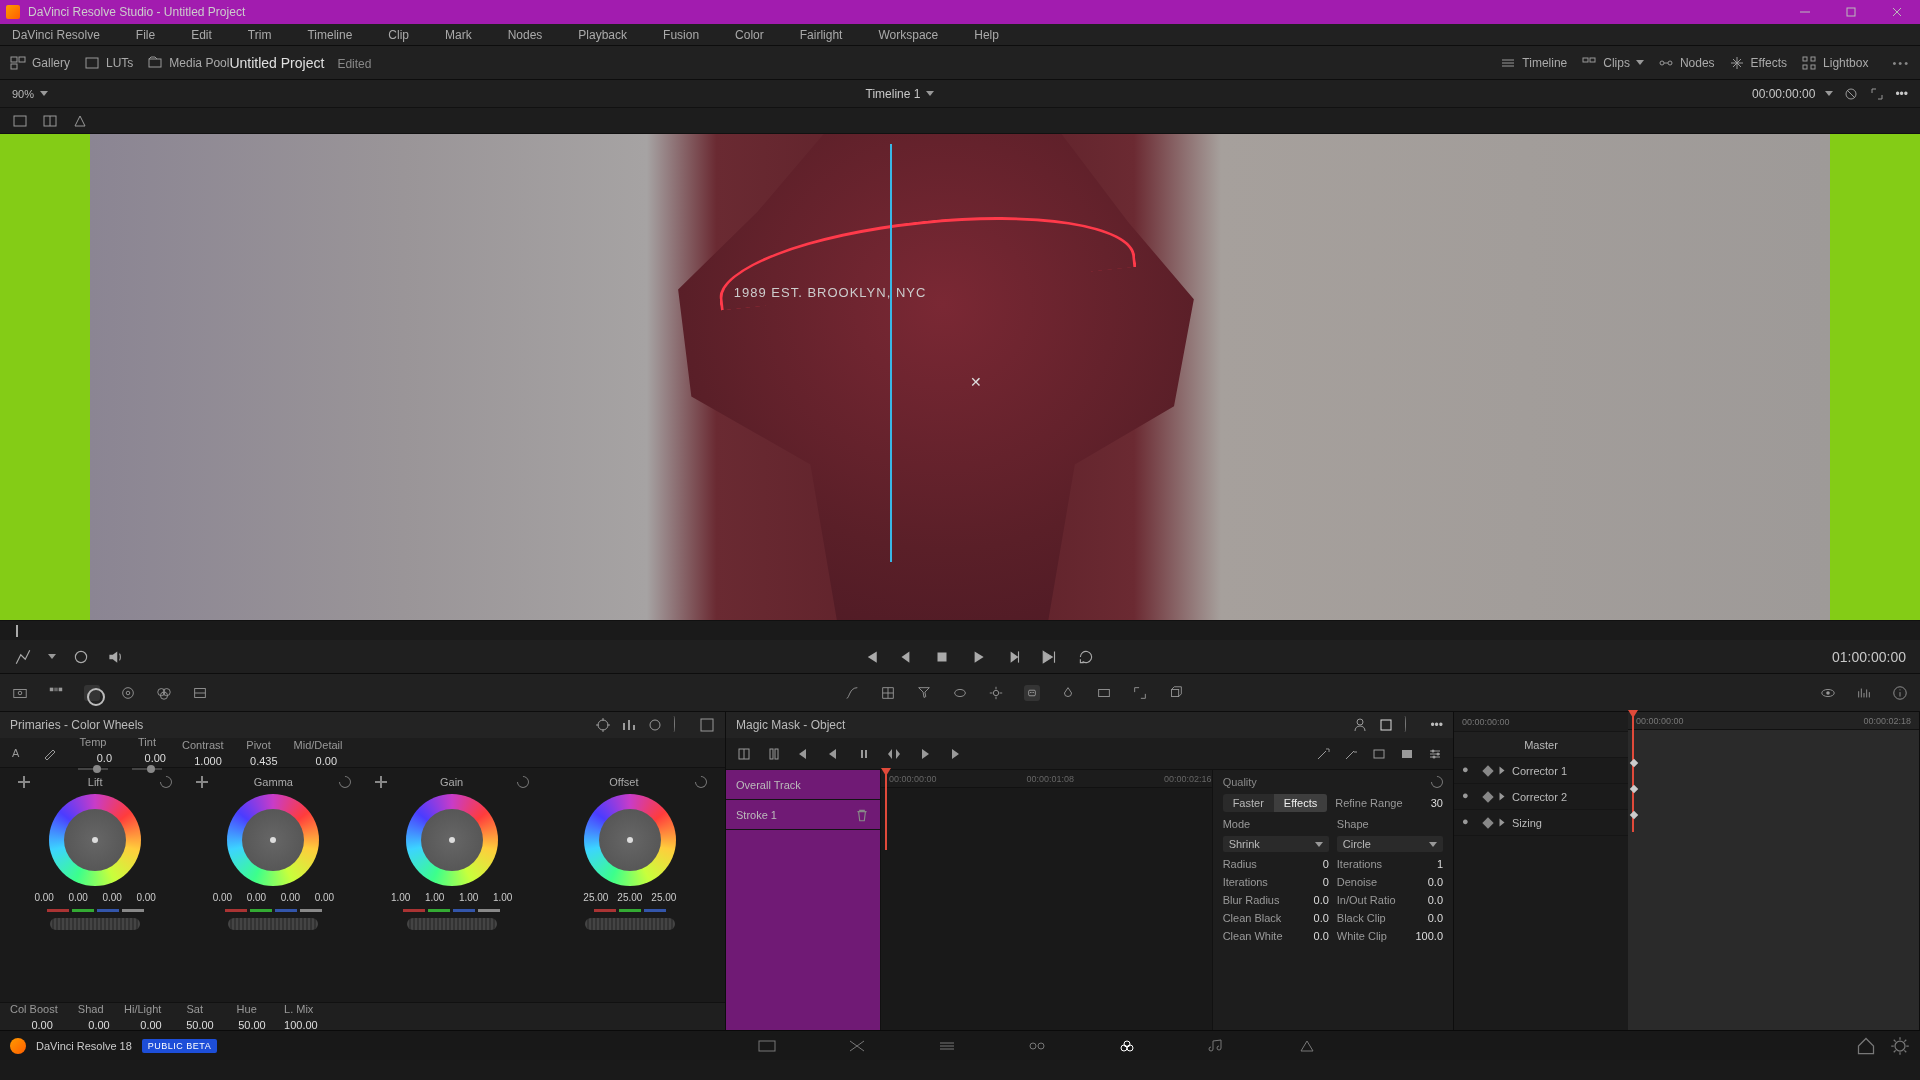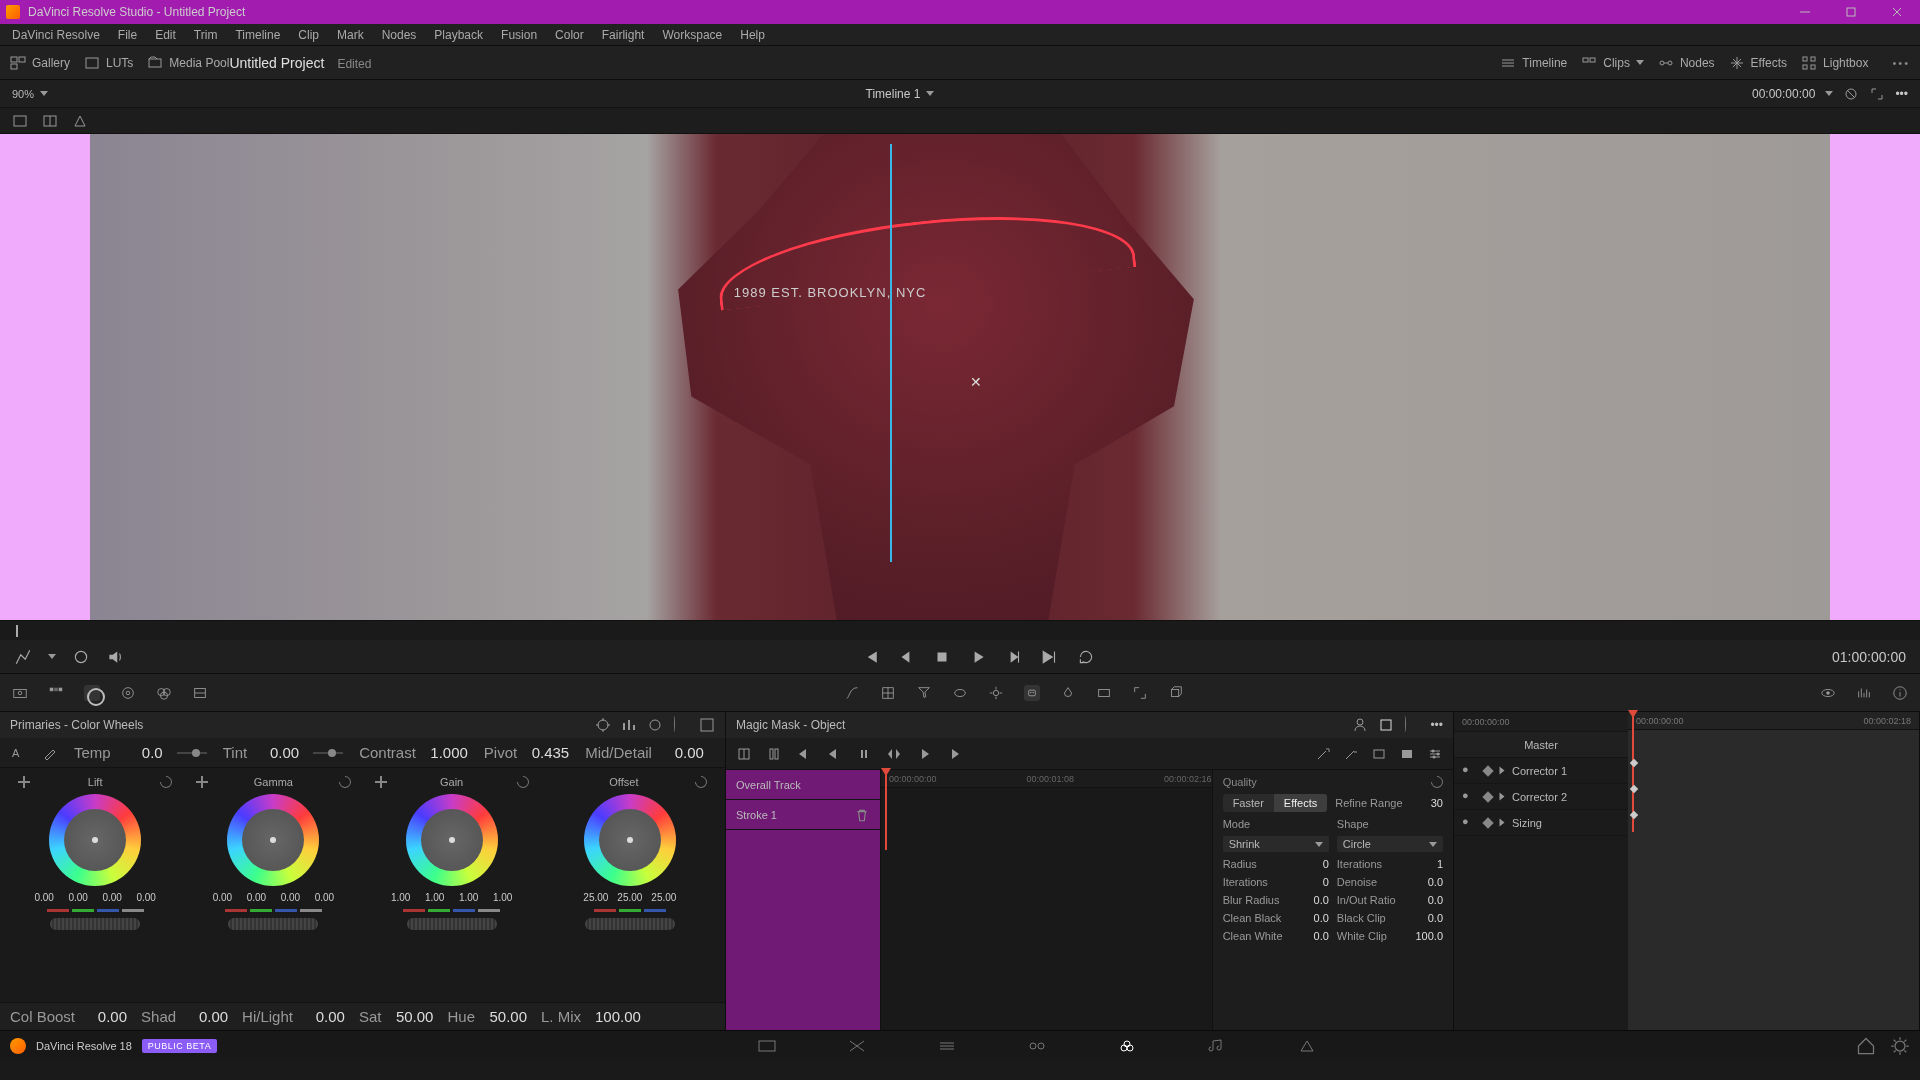--- a/index.html
+++ b/index.html
@@ -6,21 +6,21 @@
 body { background: #1a1a1a; color: #b8b8b8; font-size: 11px; width: 1920px; height: 1080px; overflow: hidden; }
 
 
 .titlebar { height: 24px; background: #a21caf; display: flex; align-items: center; padding: 0 6px; position: relative; }
 .titlebar .app-icon { width: 14px; height: 14px; background: linear-gradient(135deg,#ff9a00,#ff5e00); border-radius: 2px; margin-right: 8px; }
 .titlebar .title-text { color: #ccc; font-size: 12px; }
 .win-controls { position: absolute; right: 0; top: 0; display: flex; }
 .win-btn { width: 46px; height: 24px; display: flex; align-items: center; justify-content: center; color: #bbb; }
 
 
-.menubar { height: 22px; background: #212121; display: flex; align-items: center; padding: 0 4px; gap: 2px; border-bottom: 1px solid #0d0d0d; }
+.menubar { height: 22px; background: #212121; display: flex; align-items: center; padding: 0 4px; gap: 20px; border-bottom: 1px solid #0d0d0d; }
 .menubar .mi { padding: 2px 8px; font-size: 12px; color: #aaa; }
 
 
 .pagetb { height: 34px; background: #212121; display: flex; align-items: center; padding: 0 10px; border-bottom: 1px solid #0d0d0d; }
 .pagetb .grp { display: flex; gap: 14px; align-items: center; }
 .pagetb .icn-btn { display: flex; align-items: center; gap: 6px; color: #aaa; font-size: 12px; }
 .pagetb .center { flex: 1; }
 .pagetb .proj { color: #e0e0e0; font-size: 14px; }
 .pagetb .edited { color: #888; font-size: 12px; margin-left: 10px; }
 .pagetb .dots { margin-left: 10px; letter-spacing: 2px; color: #888; }
@@ -29,21 +29,21 @@
 
 .viewer-hdr { height: 28px; background: #1f1f1f; display: flex; align-items: center; padding: 0 12px; justify-content: space-between; border-bottom: 1px solid #111; }
 .zoom-sel { display: flex; align-items: center; gap: 6px; color: #b8b8b8; }
 .timeline-label { color: #c8c8c8; font-size: 12px; display: flex; align-items: center; gap: 6px; }
 .tc-read { color: #c8c8c8; font-size: 12px; display: flex; align-items: center; gap: 10px; }
 
 
 .viewtools { height: 26px; background: #1d1d1d; display: flex; align-items: center; padding: 0 12px; gap: 14px; border-bottom: 1px solid #111; }
 
 
-.viewer { height: 486px; background: #f0abfc; position: relative; display: flex; justify-content: center; }
+.viewer { height: 486px; background: #84cc16; position: relative; display: flex; justify-content: center; }
 .viewer-img { width: 1740px; height: 100%; background: linear-gradient(90deg,#8b8593 0%, #9a9598 18%, #a6a3a3 32%, #6a2a32 36%, #5b1f28 50%, #6b2a32 60%, #a6a09c 65%, #9e9a98 100%); position: relative; overflow: hidden; margin: 0; }
 .shirt { position: absolute; left: 30%; top: 0; width: 38%; height: 100%; background: radial-gradient(ellipse at 50% 35%, #7a2834 0%, #5a1f28 55%, #471723 100%); clip-path: polygon(32% 0,68% 0,78% 18%,88% 34%,85% 56%,70% 68%,66% 100%,34% 100%,30% 68%,12% 54%,10% 32%,22% 16%); }
 .shirt-logo { position: absolute; left: 36%; top: 18%; width: 24%; height: 14%; border-top: 3px solid #ff3a4a; border-left: 3px solid #ff3a4a; border-right: 3px solid #ff3a4a; border-radius: 60% 60% 0 0 / 100% 100% 0 0; transform: rotate(-6deg); }
 .shirt-sub { position: absolute; left: 37%; top: 31%; color: #ccc; font-size: 13px; letter-spacing: 1px; font-family: Arial; }
 .blue-line { position: absolute; left: 46%; top: 2%; width: 2px; height: 86%; background: #39b7e6; }
 .cursor-x { position: absolute; left: 880px; top: 240px; color: #ddd; font-size: 14px; }
 
 
 .scrub { height: 20px; background: #1a1a1a; border-top: 1px solid #111; position: relative; }
 .scrub .play-in { position: absolute; left: 16px; top: 4px; width: 2px; height: 12px; background: #aaa; }
@@ -62,21 +62,21 @@
 .ring { width: 18px; height: 18px; border: 2px solid #bbb; border-radius: 50%; display: inline-block; }
 
 
 .lower { height: 318px; display: flex; background: #1a1a1a; }
 .panel { border-right: 1px solid #0d0d0d; display: flex; flex-direction: column; }
 .panel-hdr { height: 26px; background: #232323; display: flex; align-items: center; padding: 0 10px; justify-content: space-between; font-size: 12px; color: #bbb; }
 
 
 .primaries { width: 726px; }
 .adj-row { height: 30px; display: flex; align-items: center; padding: 0 10px; gap: 16px; background: #1d1d1d; border-bottom: 1px solid #111; }
-.adj-ctrl { display: flex; align-items: center; gap: 14px; font-size: 15px; }
+.adj-ctrl { display: flex; align-items: center; gap: 4px; font-size: 11px; flex-direction: column; }
 .adj-ctrl .lbl { color: #999; }
 .adj-ctrl .val { color: #ddd; min-width: 38px; text-align: right; }
 .tiny-track { width: 30px; height: 2px; background: #444; position: relative; }
 .tiny-track::after { content:''; position:absolute; left:50%; top:-3px; width:8px; height:8px; background:#888; border-radius:50%; }
 .wheels-row { flex: 1; display: flex; padding: 8px 6px; }
 .wheel-col { flex: 1; display: flex; flex-direction: column; align-items: center; gap: 6px; }
 .wheel-title { display: flex; width: 100%; justify-content: space-between; padding: 0 12px; font-size: 11px; color: #aaa; }
 .reset-ic { width: 12px; height: 12px; border: 1px solid #777; border-radius: 50%; border-left-color: transparent; transform: rotate(45deg); }
 .target-ic { width: 12px; height: 12px; position: relative; }
 .target-ic::before, .target-ic::after { content:''; position:absolute; background:#888; }
@@ -125,21 +125,21 @@
 .kf-ruler { height:18px; background:#232323; display:flex; align-items:center; gap:180px; padding-left:8px; font-size:9px; color:#777; border-bottom:1px solid #111; }
 .kf-play { position:absolute; left:4px; top:0; width:2px; height:120px; background:#e04a3a; }
 .kf-play::before { content:''; position:absolute; top:-2px; left:-4px; width:10px; height:8px; background:#e04a3a; clip-path:polygon(0 0,100% 0,50% 100%); }
 .kf-dot { position:absolute; width:6px; height:6px; background:#ccc; transform:rotate(45deg); }
 
 
 .pages { height: 30px; background:#181818; display:flex; align-items:center; padding:0 10px; justify-content:space-between; border-top:1px solid #0a0a0a; }
 .pages .left { display:flex; align-items:center; gap:10px; }
 .pages .logo { width:16px; height:16px; background:linear-gradient(135deg,#ff9a00,#ff5e00); border-radius:50%; }
 .pages .prod { color:#ccc; font-size:11px; }
-.badge { background:#8b5cf6; color:#fff; font-size:9px; padding:2px 6px; border-radius:2px; letter-spacing:0.5px; }
+.badge { background:#1d4ed8; color:#fff; font-size:9px; padding:2px 6px; border-radius:2px; letter-spacing:0.5px; }
 .pages .center { display:flex; gap:70px; align-items:center; }
 .page-ic { width:20px; height:16px; color:#777; display:flex; align-items:center; justify-content:center; }
 .page-ic.active { color:#fff; }
 .pages .right { display:flex; gap:14px; }
 
 svg { display:block; }
 .chev { width:0;height:0;border-left:4px solid transparent;border-right:4px solid transparent;border-top:5px solid #999;display:inline-block; }
 .chev-r { transform: rotate(-90deg); }
 </style>
 </head>

